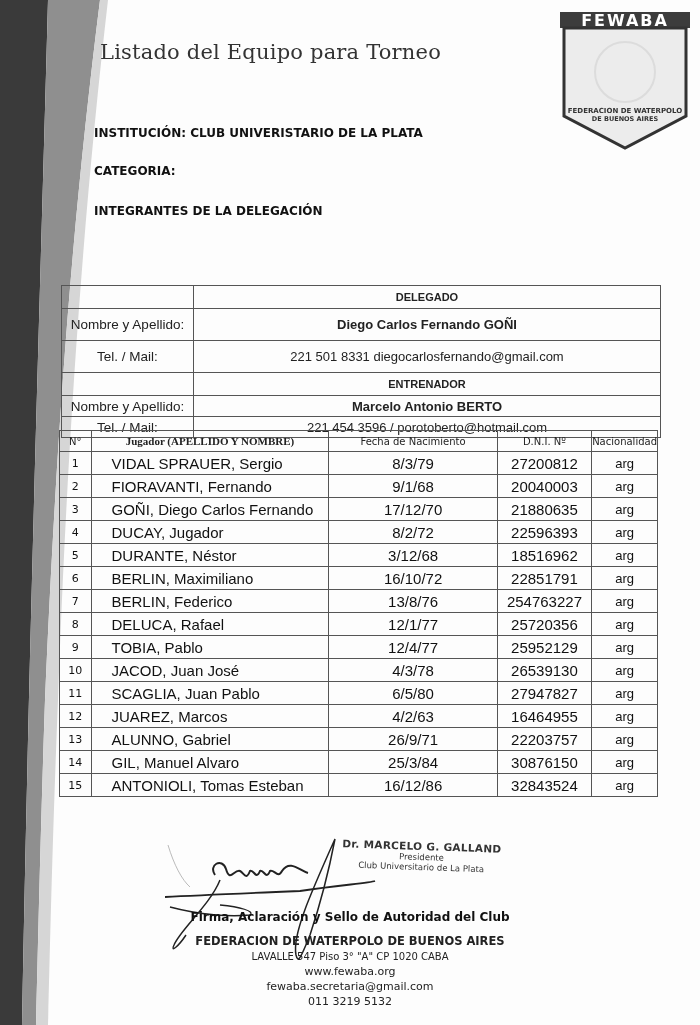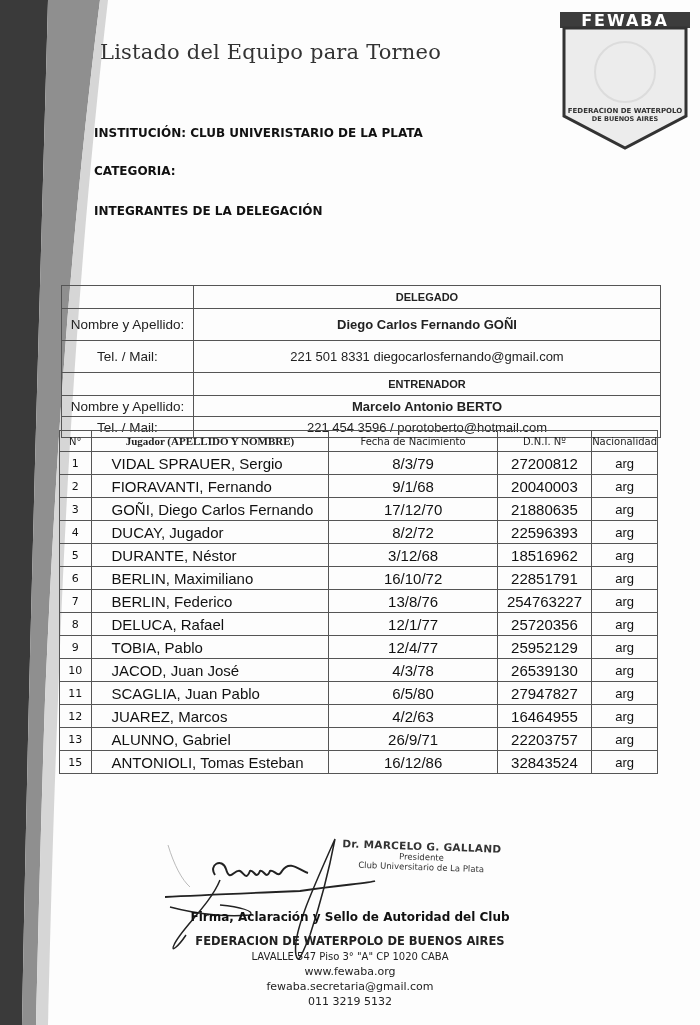--- a/index.html
+++ b/index.html
@@ -199,20 +199,27 @@
         <td class="nac">arg</td>
       </tr>
       <tr>
         <td class="num">13</td>
         <td class="name">ALUNNO, Gabriel</td>
         <td class="fecha">26/9/71</td>
         <td class="dni">22203757</td>
         <td class="nac">arg</td>
       </tr>
       <tr>
+        <td class="num">14</td>
+        <td class="name">GIL, Manuel Alvaro</td>
+        <td class="fecha">25/3/84</td>
+        <td class="dni">30876150</td>
+        <td class="nac">arg</td>
+      </tr>
+      <tr>
         <td class="num">15</td>
         <td class="name">ANTONIOLI, Tomas Esteban</td>
         <td class="fecha">16/12/86</td>
         <td class="dni">32843524</td>
         <td class="nac">arg</td>
       </tr>
     </tbody>
 </table>
 
 <svg class="signature" viewBox="0 0 220 130">

